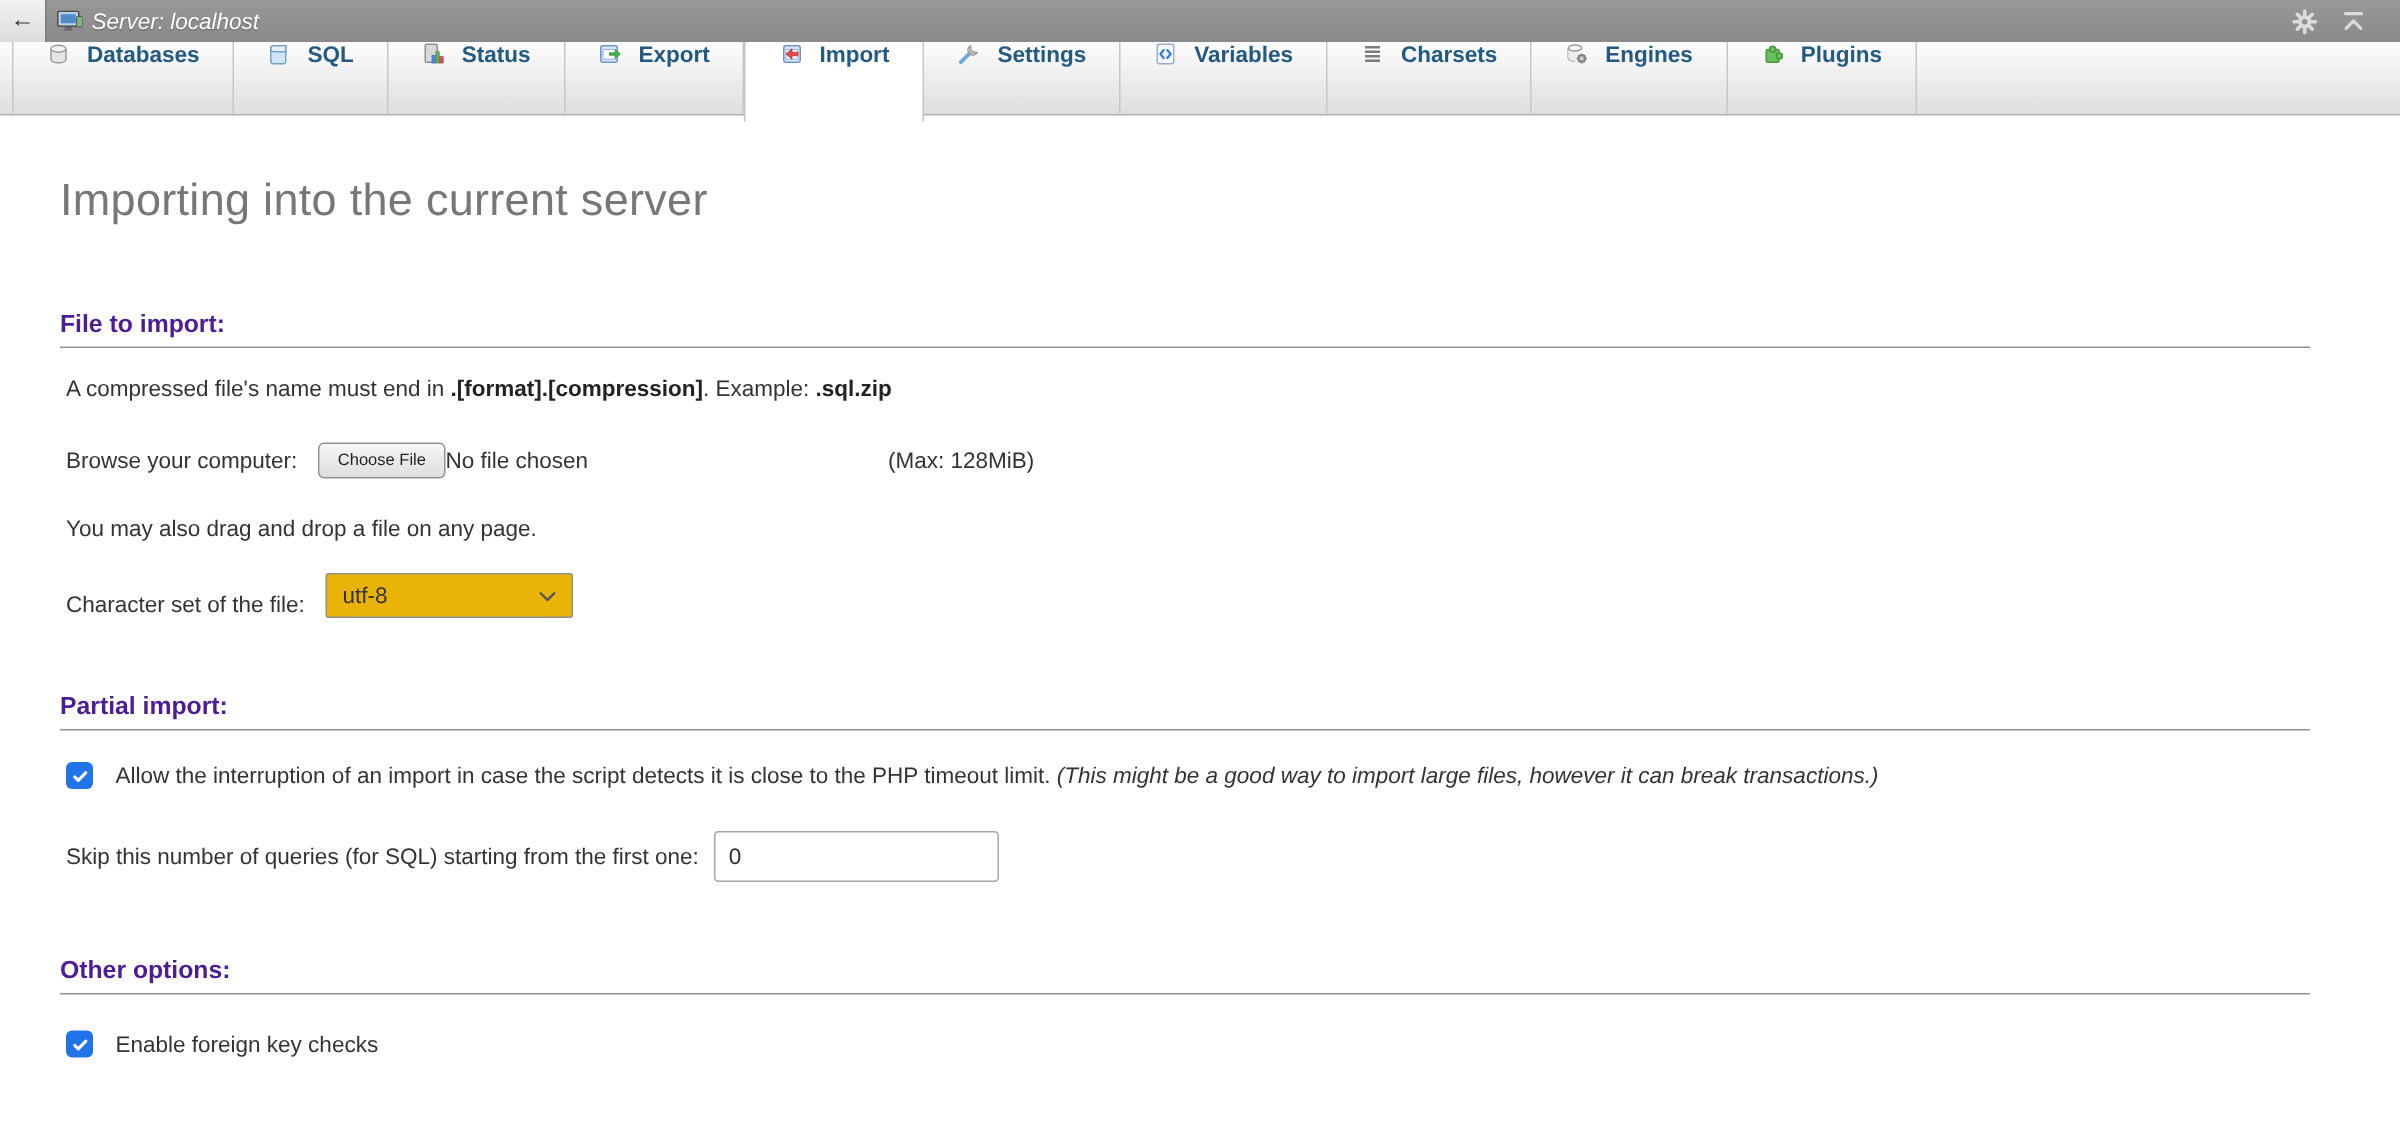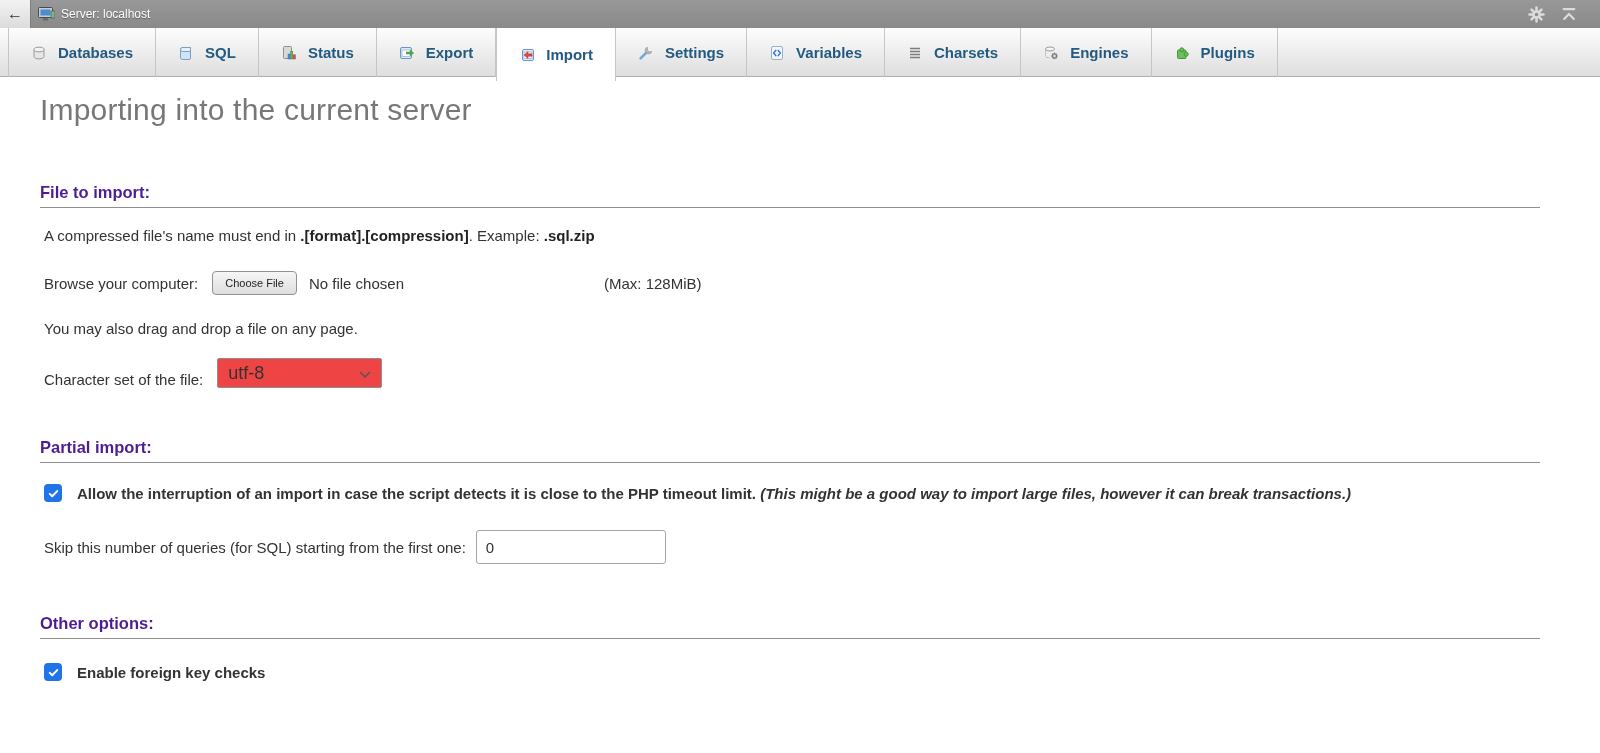--- a/index.html
+++ b/index.html
@@ -26,23 +26,24 @@
     display: flex;
     align-items: center;
     justify-content: center;
     cursor: pointer;
     color: #333;
     font-size: 16px;
   }
   .server-icon { margin-left: 7px; display: flex; align-items: center; }
   .server-label {
     color: #fff;
-    font-size: 12px;
+    font-size: 15px;
     margin-left: 6px;
     text-shadow: 0 1px 1px rgba(0,0,0,0.35);
+    font-style: italic;
   }
   .titlebar-actions {
     position: absolute;
     right: 22px;
     top: 0;
     height: 28px;
     display: flex;
     align-items: center;
     gap: 14px;
   }
@@ -55,21 +56,21 @@
     border-bottom: 1px solid #b0b0b0;
     display: flex;
     align-items: flex-start;
     padding-left: 8px;
     position: relative;
     z-index: 1;
   }
   .tab {
     height: 49px;
     display: flex;
-    align-items: center;
+    align-items: flex-start;
     gap: 11px;
     padding: 0 22px;
     border-right: 1px solid #c6c6c6;
     cursor: pointer;
   }
   .tab:first-child { border-left: 1px solid #c6c6c6; }
   .tab-label {
     color: #235a81;
     font-weight: bold;
     font-size: 15px;
@@ -79,21 +80,21 @@
     height: 53px;
     border-left: 1px solid #c6c6c6;
     position: relative;
     z-index: 3;
   }
   .tab-icon { display: flex; align-items: center; }
 
   
   .content { padding: 0 60px 0 40px; }
   .page-title {
-    margin-top: 16px;
+    margin-top: 40px;
     font-size: 30px;
     font-weight: 400;
     color: #777;
     letter-spacing: 0.2px;
   }
   .section-heading {
     margin-top: 56px;
     font-size: 16.5px;
     font-weight: bold;
     color: #4c1d95;
@@ -110,41 +111,41 @@
     margin-left: 14px;
     font-family: inherit;
     font-size: 11px;
     color: #222;
     padding: 5px 12px;
     background: linear-gradient(#f6f6f6, #dedede);
     border: 1px solid #929292;
     border-radius: 4px;
     cursor: pointer;
   }
-  .no-file { margin-left: 12px; }
+  .no-file { }
   .max-size { margin-left: 200px; }
   .dragdrop-row { margin-top: 25px; }
   .charset-row { margin-top: 21px; align-items: flex-end; }
 
   .select {
     margin-left: 14px;
     width: 165px;
     height: 30px;
     border: 1px solid #8f8f8f;
     border-radius: 2px;
-    background: #ef4444;
+    background: #eab308;
     display: flex;
     align-items: center;
     justify-content: space-between;
     padding: 0 10px;
-    font-size: 18px;
-    cursor: pointer;
-  }
-
-  .checkbox-row { margin-top: 21px; font-weight: bold; }
+    font-size: 15px;
+    cursor: pointer;
+  }
+
+  .checkbox-row { margin-top: 21px; }
   .checkbox {
     width: 18px;
     height: 18px;
     border-radius: 4px;
     background: #2173e8;
     display: inline-flex;
     align-items: center;
     justify-content: center;
     margin-right: 15px;
     flex: 0 0 auto;

